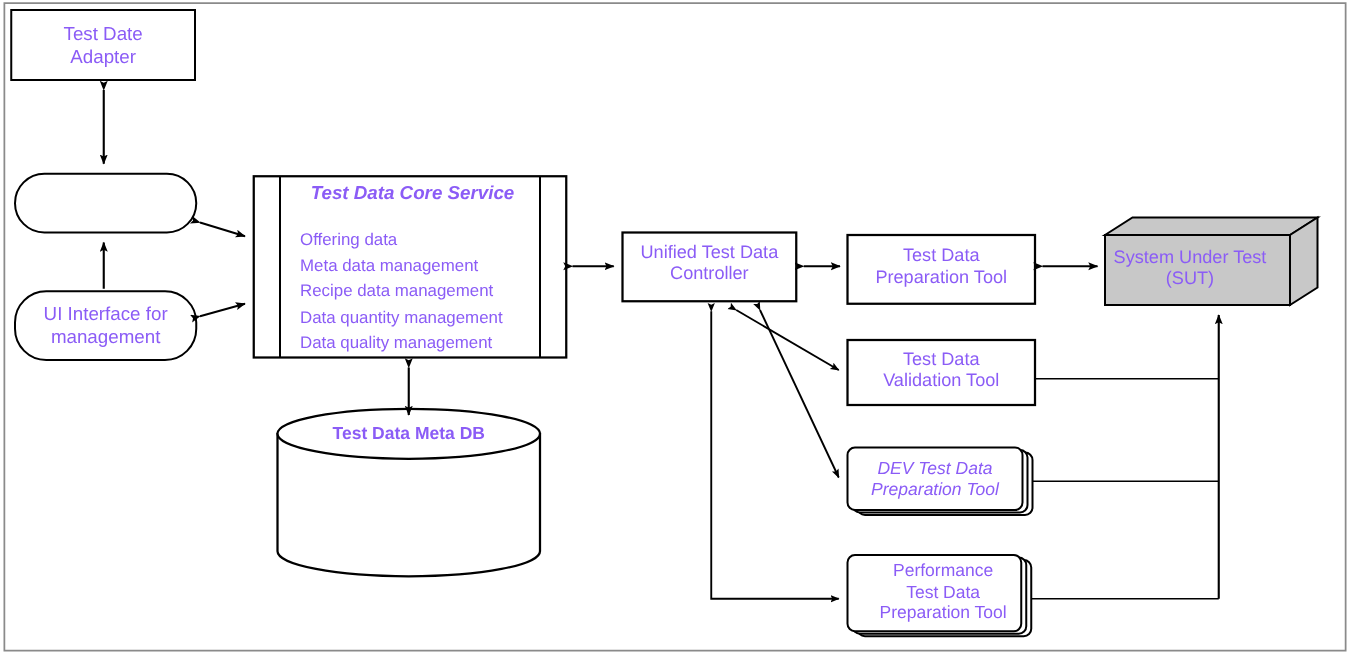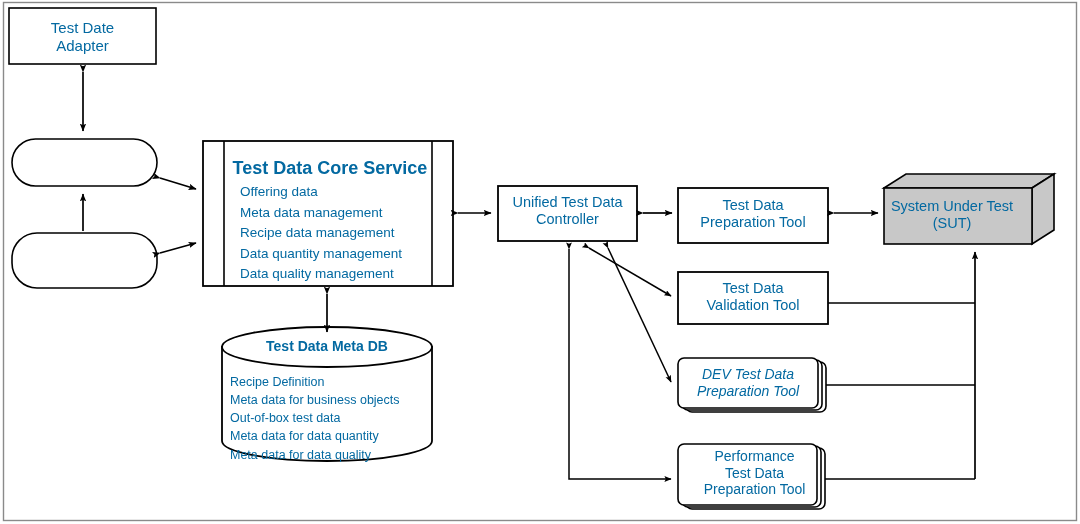--- a/index.html
+++ b/index.html
@@ -21,21 +21,21 @@
   #svg-layer {
     position: absolute;
     left: 0;
     top: 0;
     width: 1080px;
     height: 524px;
   }
   .lbl {
     position: absolute;
     text-align: center;
-    color: #0369a1;
+    color: #8b5cf6;
     line-height: 1.18;
     white-space: pre-line;
     pointer-events: none;
     font-family: "Liberation Sans", sans-serif;
   }
   .lbl-title {
     font-weight: bold;
   }
   .lbl-left {
     text-align: left;
@@ -116,36 +116,33 @@
     <line x1="826" y1="385" x2="975" y2="385" stroke="#000" stroke-width="1.3"></line>
     <line x1="825" y1="479" x2="975" y2="479" stroke="#000" stroke-width="1.3"></line>
     <line x1="975" y1="479" x2="975" y2="252" stroke="#000" stroke-width="1.7" marker-end="url(#ah)"></line>
 
   </svg>
 
   <div class="lbl" style="left:9px; top:19px; width:147px; font-size:15px;">Test Date
 Adapter</div>
 
 
+  <div class="lbl" style="left:12px; top:243px; width:145px; font-size:15px;">UI Interface for
+management</div>
 
-  <div class="lbl lbl-title" style="left:228px; top:158px; width:204px; font-size:18px;">Test Data Core Service</div>
+  <div class="lbl lbl-title" style="left:228px; top:146px; width:204px; font-size:15px;font-style:italic;">Test Data Core Service</div>
 
   <div class="lbl lbl-title" style="left:222px; top:338px; width:210px; font-size:14px;">Test Data Meta DB</div>
 
   <div class="lbl lbl-left" style="left:240px; top:182px; width:200px; font-size:13.5px; line-height:1.52;" id="core-items">Offering data
 Meta data management
 Recipe data management
 Data quantity management
 Data quality management</div>
 
-  <div class="lbl lbl-left" style="left:230px; top:373px; width:205px; font-size:12.5px; line-height:1.45;" id="db-items">Recipe Definition
-Meta data for business objects
-Out-of-box test data
-Meta data for data quantity
-Meta data for data quality</div>
 
   <div class="lbl" style="left:498px; top:194px; width:139px; font-size:14.5px;text-align:center;">Unified Test Data
 Controller</div>
 
   <div class="lbl" style="left:678px; top:197px; width:150px; font-size:14.5px;">Test Data
 Preparation Tool</div>
 
   <div class="lbl" style="left:678px; top:280px; width:150px; font-size:14.5px;">Test Data
 Validation Tool</div>
 

